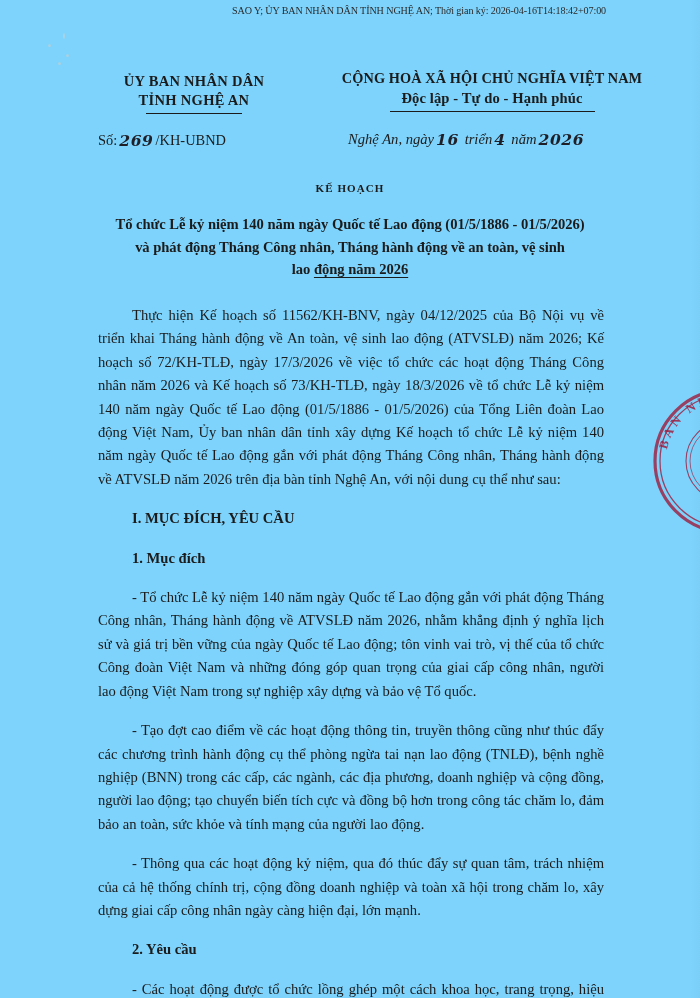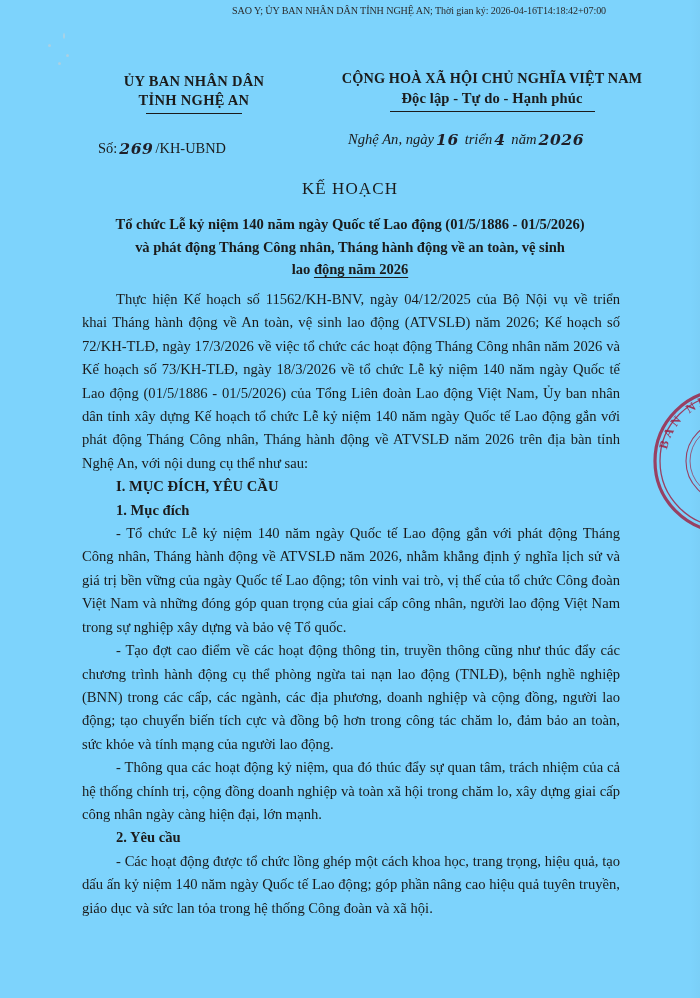--- a/index.html
+++ b/index.html
@@ -92,21 +92,21 @@
     width: 205px;
     height: 1.4px;
     background: #1b1b1b;
     margin: 2px auto 0 auto;
   }
 
   
   .number-row {
     position: absolute;
     left: 98px;
-    top: 138px;
+    top: 130px;
     font-size: 14.4px;
     line-height: 20px;
     white-space: nowrap;
   }
   .date-row {
     position: absolute;
     left: 348px;
     top: 129px;
     font-size: 14.6px;
     line-height: 20px;
@@ -127,22 +127,22 @@
 
   
   .title-block {
     position: absolute;
     top: 178px;
     left: 60px;
     width: 580px;
     text-align: center;
   }
   .doc-kind {
-    font-weight: normal;
-    font-size: 17px;
+    font-weight: bold;
+    font-size: 11px;
     letter-spacing: 1.1px;
     line-height: 21px;
   }
   .doc-title {
     font-weight: bold;
     font-size: 14.6px;
     line-height: 22.5px;
     letter-spacing: -0.05px;
     margin-top: 14px;
   }
@@ -155,21 +155,21 @@
   .body {
     position: absolute;
     top: 288px;
     left: 82px;
     width: 538px;
     font-size: 14.6px;
     line-height: 23.4px;
     text-align: justify;
   }
   .body p {
-    margin: 0;
+    margin: 16px;
     text-indent: 34px;
   }
   .heading1 {
     font-weight: bold;
     text-indent: 22px;
     margin: 2px 0 0 0;
   }
   .heading2 {
     font-weight: bold;
     text-indent: 34px;

